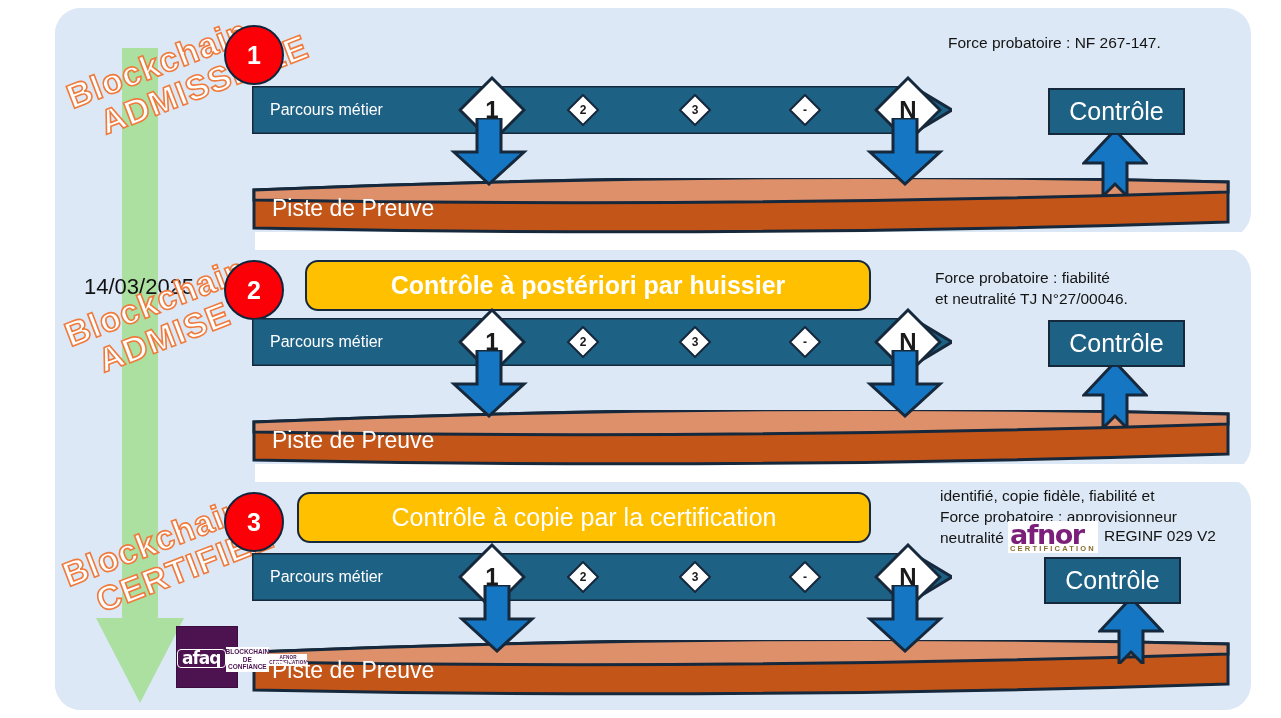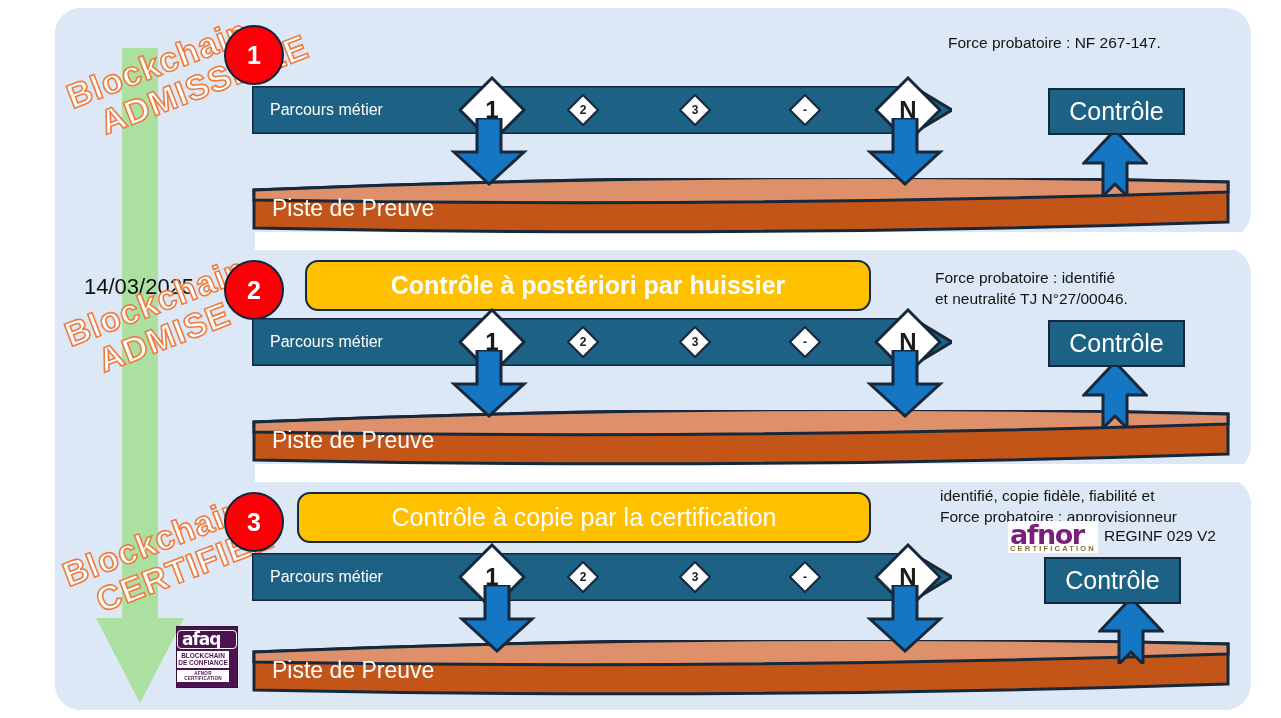--- a/index.html
+++ b/index.html
@@ -68,22 +68,22 @@
 
   
   .afnor{position:absolute;background:#ffffff;padding:0 2px;line-height:1;}
   .afnor .word{font-family:"DejaVu Sans",sans-serif;font-weight:bold;
                font-size:27px;color:#7b1f7a;letter-spacing:-1.5px;display:block;}
   .afnor .sub{font-size:7.5px;color:#8a6d2f;letter-spacing:2.2px;
               display:block;text-align:center;margin-top:-3px;font-weight:bold;}
 
   
   .afaq{position:absolute;width:62px;height:62px;background:#4c1350;
-        border:1px solid #3a0d3e;display:flex;flex-direction:column;
-        justify-content:flex-start;padding-top:3px;box-sizing:border-box;}
+        border:1px solid #3a0d3e;display:flex;flex-direction:row;
+        align-items:center;justify-content:flex-start;padding-top:3px;box-sizing:border-box;}
   .afaq .a-word{font-family:"DejaVu Sans",sans-serif;font-weight:bold;font-size:17px;
                 color:#ffffff;letter-spacing:-1px;line-height:1;
                 border:1.5px solid #ffffff;border-radius:4px;padding:0 4px;}
   .afaq .a-bc{background:#ffffff;color:#4c1350;font-size:6.5px;font-weight:bold;
               text-align:center;line-height:1.15;width:52px;margin-top:2px;padding:1px 0;}
   .afaq .a-cert{background:#ffffff;color:#4c1350;font-size:4.6px;font-weight:bold;
                 text-align:center;width:52px;margin-top:2px;padding:1px 0;letter-spacing:.2px;}
 
   .sep{position:absolute;background:#ffffff;}
 </style>
@@ -178,21 +178,21 @@
   </div>
 
   <div class="ctrl" style="left:1048px;top:88px;width:133px;height:43px;">Contrôle</div>
   <svg class="bluearrow" style="left:1082px;top:130px;width:66px;height:66px;" viewBox="0 0 66 66">
     <polygon points="33,0 64,33 45,33 45,66 33,54 21,66 21,33 2,33" fill="#1577c4" stroke="#16283c" stroke-width="3"></polygon>
   </svg>
 
   <div class="circle" style="left:224px;top:260px;">2</div>
   <div class="ybar" style="left:305px;top:260px;width:562px;height:47px;font-weight:bold;">Contrôle à postériori par huissier</div>
   <div class="force" style="left:935px;top:268px;">
-    <div>Force probatoire : identifié</div>
+    <div>Force probatoire : fiabilité</div>
     <div>et neutralité TJ N°27/00046.</div>
   </div>
 
   <div class="parcours" style="left:252px;top:318px;width:700px;">
     <svg class="body" viewBox="0 0 700 48" preserveAspectRatio="none">
       <polygon points="0,0 660,0 700,24 660,48 0,48" fill="#1d6185" stroke="#16283c" stroke-width="3"></polygon>
     </svg>
     <span class="lbl">Parcours métier</span>
     <div class="dia big" style="left:206px;top:-10px;width:68px;height:68px;">
       <svg viewBox="0 0 68 68" style="width:100%;height:100%">
@@ -244,20 +244,21 @@
   <div class="ctrl" style="left:1048px;top:320px;width:133px;height:43px;">Contrôle</div>
   <svg class="bluearrow" style="left:1082px;top:362px;width:66px;height:66px;" viewBox="0 0 66 66">
     <polygon points="33,0 64,33 45,33 45,66 33,54 21,66 21,33 2,33" fill="#1577c4" stroke="#16283c" stroke-width="3"></polygon>
   </svg>
 
   <div class="circle" style="left:224px;top:492px;">3</div>
   <div class="ybar" style="left:297px;top:492px;width:570px;height:47px;">Contrôle à copie par la certification</div>
   <div class="force" style="left:940px;top:486px;width:300px;">
     <div>identifié, copie fidèle, fiabilité et</div>
     <div>Force probatoire :  approvisionneur</div>
+    <div>neutralité</div>
   </div>
   <div class="afnor" style="left:1008px;top:521px;">
     <span class="word">afnor</span>
     <span class="sub">CERTIFICATION</span>
   </div>
   <div class="force" style="left:1104px;top:526px;">REGINF 029 V2</div>
 
   <div class="parcours" style="left:252px;top:553px;width:700px;">
     <svg class="body" viewBox="0 0 700 48" preserveAspectRatio="none">
       <polygon points="0,0 660,0 700,24 660,48 0,48" fill="#1d6185" stroke="#16283c" stroke-width="3"></polygon>

